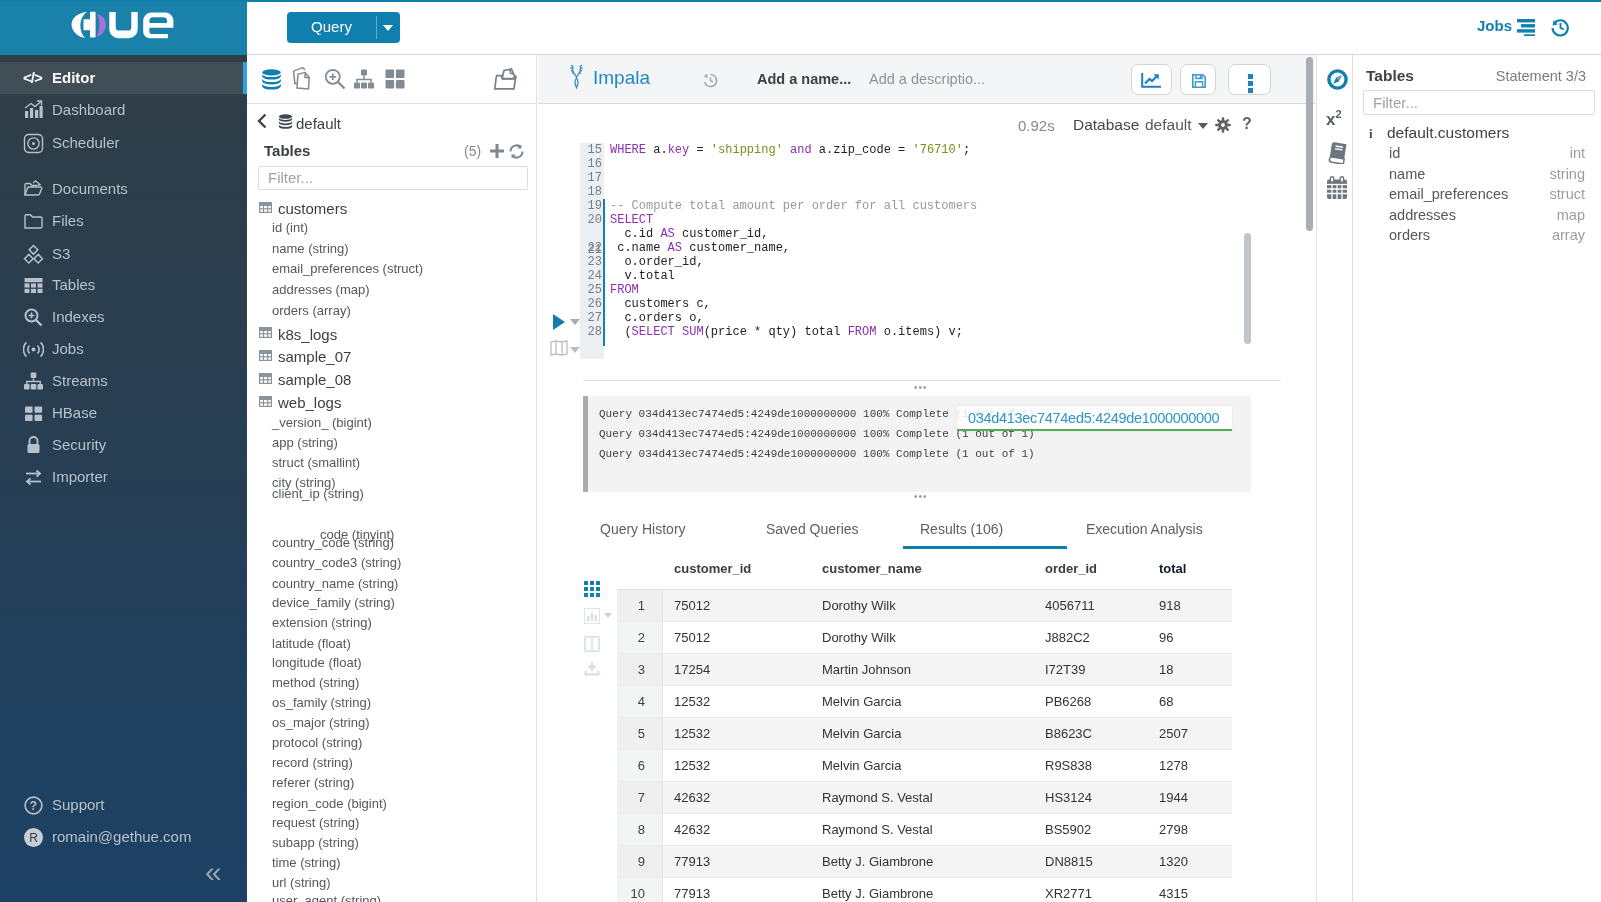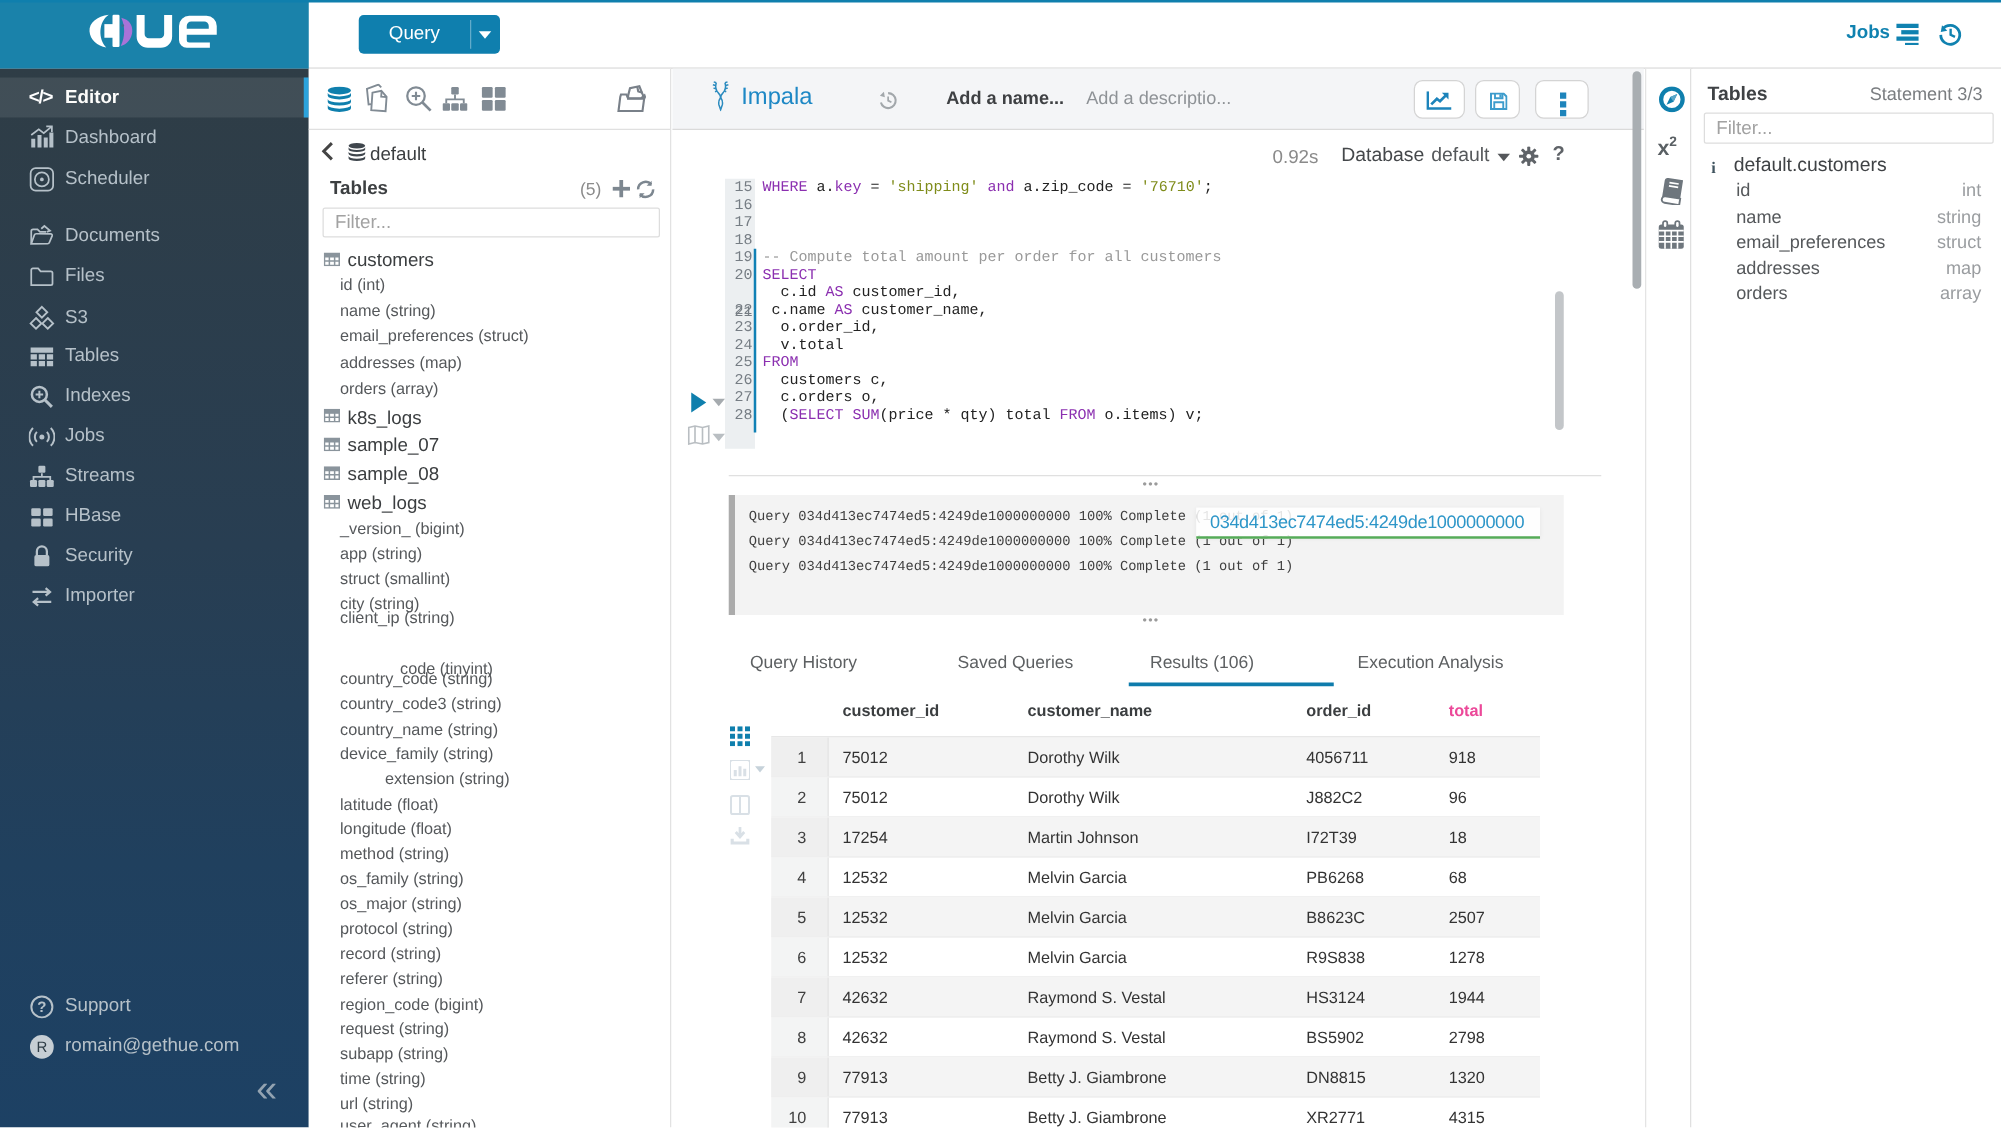--- a/index.html
+++ b/index.html
@@ -408,21 +408,21 @@
     <div class="ctxt" style="top:360px;">_version_ (bigint)</div>
     <div class="ctxt" style="top:380px;">app (string)</div>
     <div class="ctxt" style="top:400px;">struct (smallint)</div>
     <div class="ctxt" style="top:420px;">city (string)</div>
     <div class="ctxt" style="top:431px;">client_ip (string)</div>
     <div class="ctxt" style="top:472px;margin-left:48px;">code (tinyint)</div>
     <div class="ctxt" style="top:480px;">country_code (string)</div>
     <div class="ctxt" style="top:500px;">country_code3 (string)</div>
     <div class="ctxt" style="top:520.5px;">country_name (string)</div>
     <div class="ctxt" style="top:540px;">device_family (string)</div>
-    <div class="ctxt" style="top:560px;margin-left:36px;">extension (string)</div>
+    <div class="ctxt" style="top:560px;">extension (string)</div>
     <div class="ctxt" style="top:580.5px;">latitude (float)</div>
     <div class="ctxt" style="top:600px;">longitude (float)</div>
     <div class="ctxt" style="top:620px;">method (string)</div>
     <div class="ctxt" style="top:640px;">os_family (string)</div>
     <div class="ctxt" style="top:660px;">os_major (string)</div>
     <div class="ctxt" style="top:680px;">protocol (string)</div>
     <div class="ctxt" style="top:700px;">record (string)</div>
     <div class="ctxt" style="top:720px;">referer (string)</div>
     <div class="ctxt" style="top:740.5px;">region_code (bigint)</div>
     <div class="ctxt" style="top:760px;">request (string)</div>
@@ -571,21 +571,21 @@
   <svg style="position:absolute;left:584px;top:661px;" width="16" height="16" viewBox="0 0 16 16">
       <g fill="#d9e0e6">
         <path d="M8 0.5 L8 7.5 M4.6 4.6 L8 8.5 L11.4 4.6" fill="none" stroke="#d9e0e6" stroke-width="2.2"></path>
         <path d="M0.5 10 L0.5 14.5 L15.5 14.5 L15.5 10 L13 10 L13 12.2 L3 12.2 L3 10 Z"></path>
       </g>
     </svg>
 
   <div style="position:absolute;left:674px;top:561px;font-size:13px;font-weight:bold;color:#3b3e40;">customer_id</div>
   <div style="position:absolute;left:822px;top:561px;font-size:13px;font-weight:bold;color:#3b3e40;">customer_name</div>
   <div style="position:absolute;left:1045px;top:561px;font-size:13px;font-weight:bold;color:#3b3e40;">order_id</div>
-  <div style="position:absolute;left:1159px;top:561px;font-size:13px;font-weight:bold;color:#ec4899;">total</div>
+  <div style="position:absolute;left:1159px;top:561px;font-size:13px;font-weight:bold;color:#0f172a;">total</div>
   <div style="position:absolute;left:617px;top:589px;width:615px;height:1px;background:#e0e0e0;"></div>
   <div class="rrow odd" style="top:590px;">
       <div class="c0">1</div>
       <div class="c1">75012</div>
       <div class="c2">Dorothy Wilk</div>
       <div class="c3">4056711</div>
       <div class="c4">918</div>
     </div>
   <div class="rrow" style="top:622px;">
       <div class="c0">2</div>

